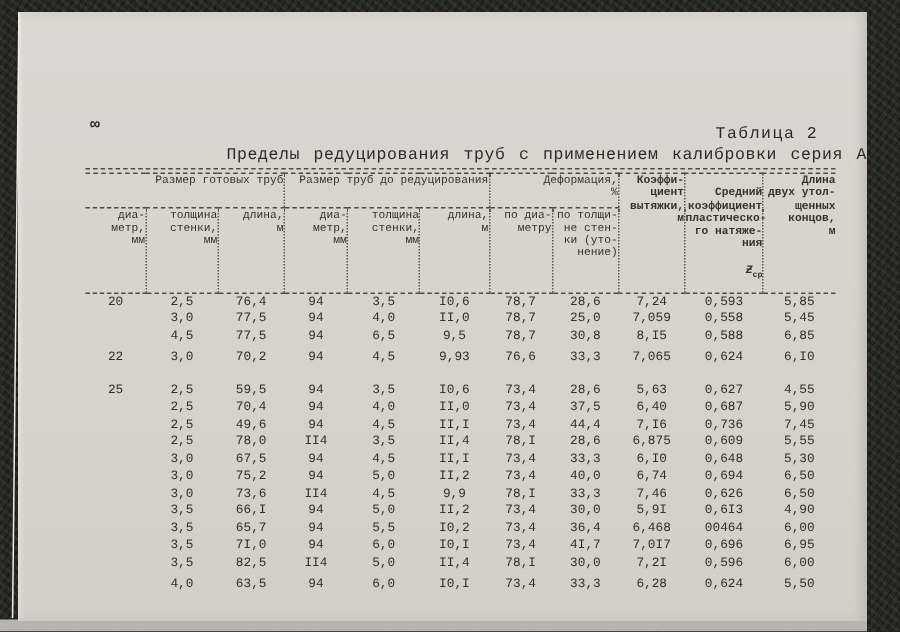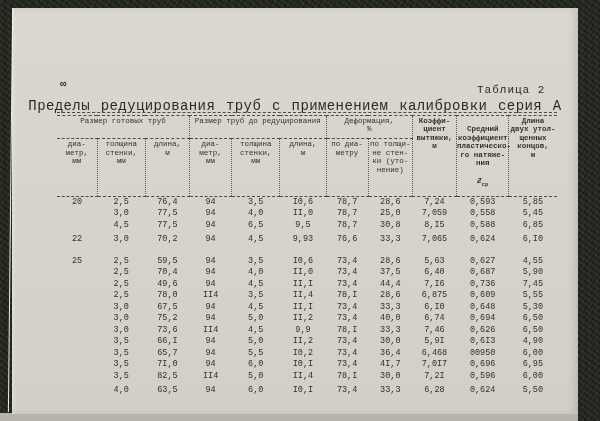--- a/index.html
+++ b/index.html
@@ -33,36 +33,36 @@
     position:absolute;left:-2px;top:0;width:1px;height:404px;
     background:#efece2;transform:rotate(0.6deg);
   }
   .page-marker{
     position:absolute;left:48px;top:70px;font-size:11px;font-weight:bold;color:#2d2b26;
   }
   .table-label{
     position:absolute;left:465px;top:76px;font-size:11px;letter-spacing:1px;color:#2d2b26;
   }
   .page-title{
-    position:absolute;left:0;top:90px;width:100%;text-align:center;
-    font-size:14px;letter-spacing:0.4px;word-spacing:2px;color:#2d2b26;white-space:nowrap;
+    position:absolute;left:0;top:90px;width:100%;text-align:right;
+    font-size:11px;letter-spacing:0.4px;word-spacing:2px;color:#2d2b26;white-space:nowrap;
   }
   .table-wrap{
     position:absolute;left:45px;top:104px;width:500px;
   }
   .table-top-line{
     border-top:1px dashed #4e4b43;margin-bottom:1px;height:1px;
   }
   table{
     width:500px;table-layout:fixed;border-collapse:collapse;
     border-top:1px dashed #4e4b43;
   }
   th{
     font-weight:normal;font-size:7.5px;line-height:1.12;
-    vertical-align:top;text-align:center;padding:1px 0 0 0;
+    vertical-align:top;text-align:right;padding:1px 0 0 0;
     color:#34322b;white-space:pre-line;
   }
   .vsep{border-left:1px dotted #5c594f;}
   .group-row th{height:16px;}
   .grp{border-bottom:1px dashed #4e4b43;}
   .sub-row th{height:44px;border-bottom:1px dashed #4e4b43;margin-top:40px;}
   th[rowspan]{border-bottom:1px dashed #4e4b43;font-weight:bold;}
   .zline{font-size:7.5px;margin-top:1px;font-style:italic;}
   .zline sub{font-size:5.5px;font-style:normal;}
   tbody td{
@@ -315,21 +315,21 @@
             <tr>
               <td></td>
               <td>3,5</td>
               <td>65,7</td>
               <td>94</td>
               <td>5,5</td>
               <td>I0,2</td>
               <td>73,4</td>
               <td>36,4</td>
               <td>6,468</td>
-              <td>00950</td>
+              <td>00464</td>
               <td>6,00</td>
             </tr>
             <tr>
               <td></td>
               <td>3,5</td>
               <td>7I,0</td>
               <td>94</td>
               <td>6,0</td>
               <td>I0,I</td>
               <td>73,4</td>

